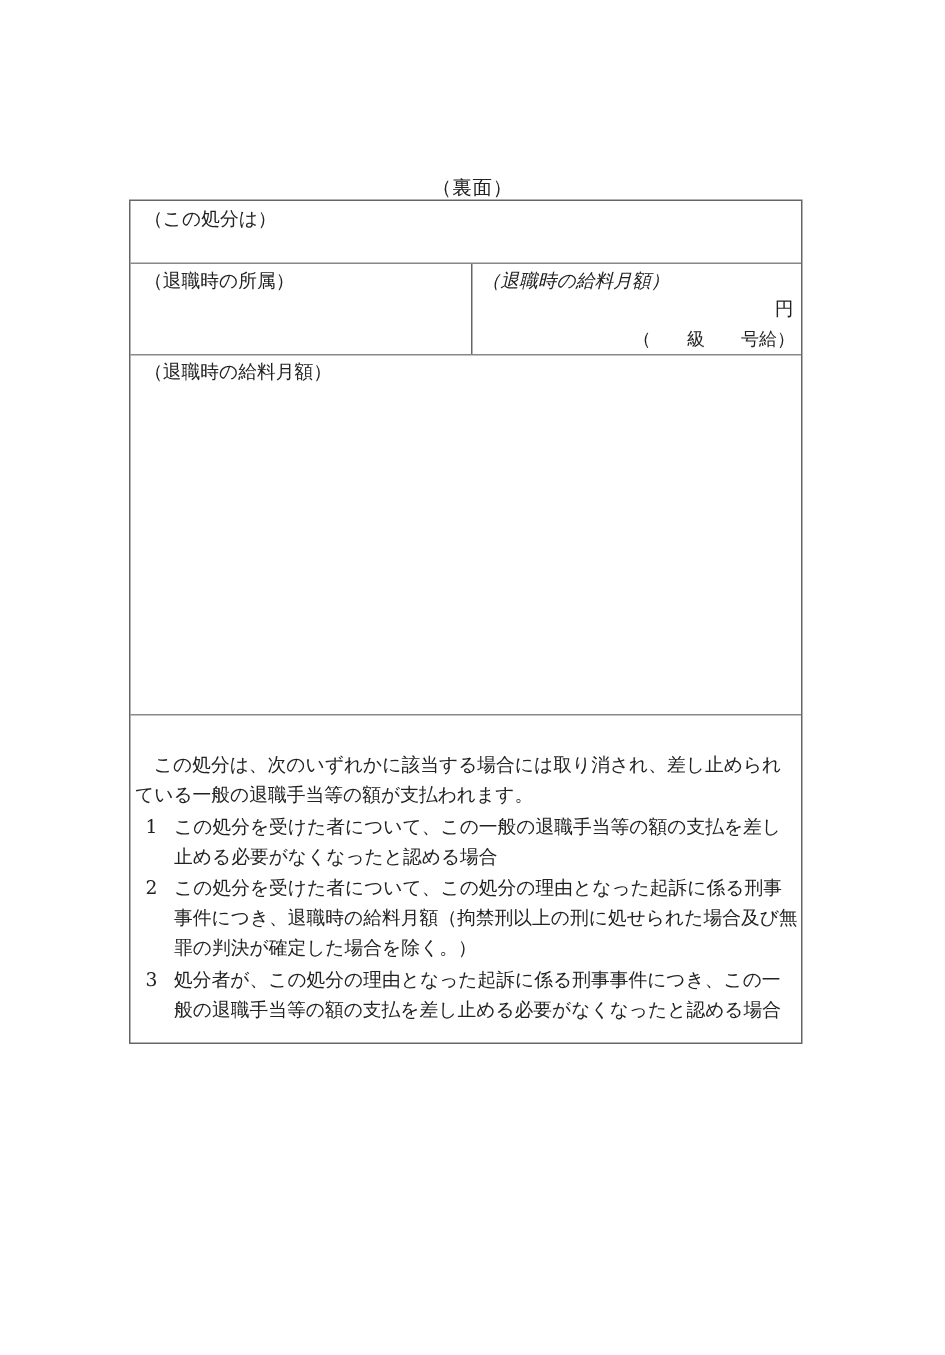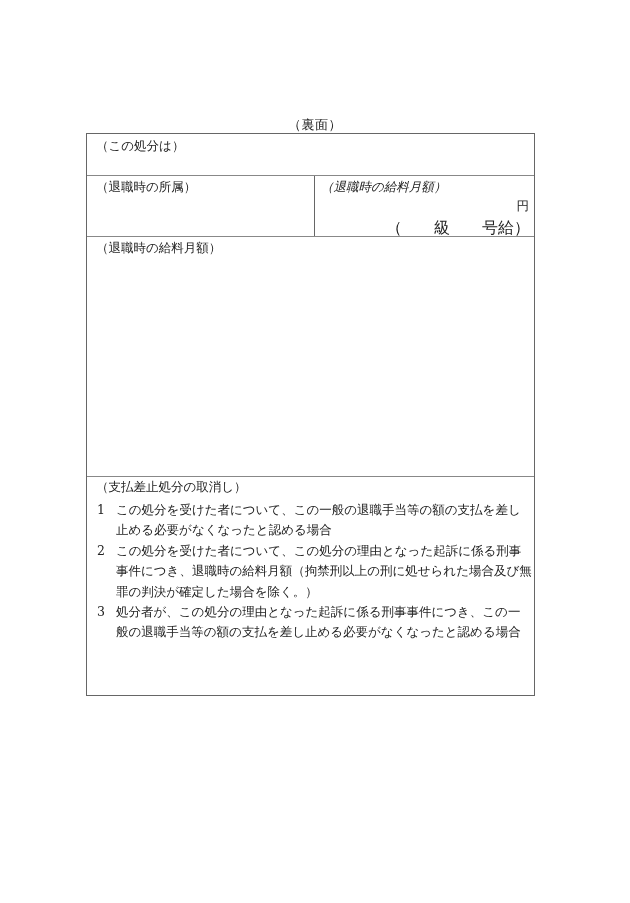--- a/index.html
+++ b/index.html
@@ -15,21 +15,21 @@
   .row.r3 { top: 103px; height: 240px; border-bottom: 1px solid #888; }
   .row.r4 { top: 343px; height: 219px; }
   .label { position: absolute; font-size: 12.5px; white-space: nowrap; }
   .r1 .label { left: 9px; top: 4px; }
   .r2 .cell-left { position: absolute; left: 0; top: 0; width: 228px; height: 100%;
                    border-right: 1px solid #666; box-sizing: border-box; }
   .r2 .cell-left .label { left: 9px; top: 3px; }
   .r2 .cell-right { position: absolute; left: 228px; top: 0; right: 0; height: 100%; }
   .r2 .cell-right .label { left: 6px; top: 3px; font-style: italic; }
   .yen { position: absolute; right: 5px; top: 22px; font-size: 12.5px; }
-  .grade { position: absolute; right: 4px; top: 42px; font-size: 16px; white-space: pre; }
+  .grade { position: absolute; right: 4px; top: 42px; font-size: 12px; white-space: pre; }
   .r3 .label { left: 9px; top: 3px; }
   .r4 .label { left: 9px; top: 2px; }
   .r4 .body { position: absolute; left: 3px; top: 23px; width: 442px; font-size: 12.5px;
               line-height: 20.4px; }
   .para { text-indent: 1em; margin: 0; }
   .item { display: flex; margin: 0; }
   .item .num { width: 26px; flex: none; padding-left: 7px; box-sizing: border-box; }
   .item .txt { flex: 1; }
 </style>
 </head>
@@ -52,22 +52,22 @@
       <span class="yen">円</span>
       <span class="grade">（　　級　　号給）</span>
     </div>
   </div>
 
   <div class="row r3">
     <span class="label">（退職時の給料月額）</span>
   </div>
 
   <div class="row r4">
-    <span class="label">（支払差止処分の取消し）</span>
     <div class="body">
+      <p class="para">この処分は、次のいずれかに該当する場合には取り消され、差し止められている一般の退職手当等の額が支払われます。</p>
       <div class="item">
         <span class="num">1</span>
         <span class="txt">この処分を受けた者について、この一般の退職手当等の額の支払を差し止める必要がなくなったと認める場合</span>
       </div>
       <div class="item">
         <span class="num">2</span>
         <span class="txt">この処分を受けた者について、この処分の理由となった起訴に係る刑事事件につき、退職時の給料月額（拘禁刑以上の刑に処せられた場合及び無罪の判決が確定した場合を除く。）</span>
       </div>
       <div class="item">
         <span class="num">3</span>

